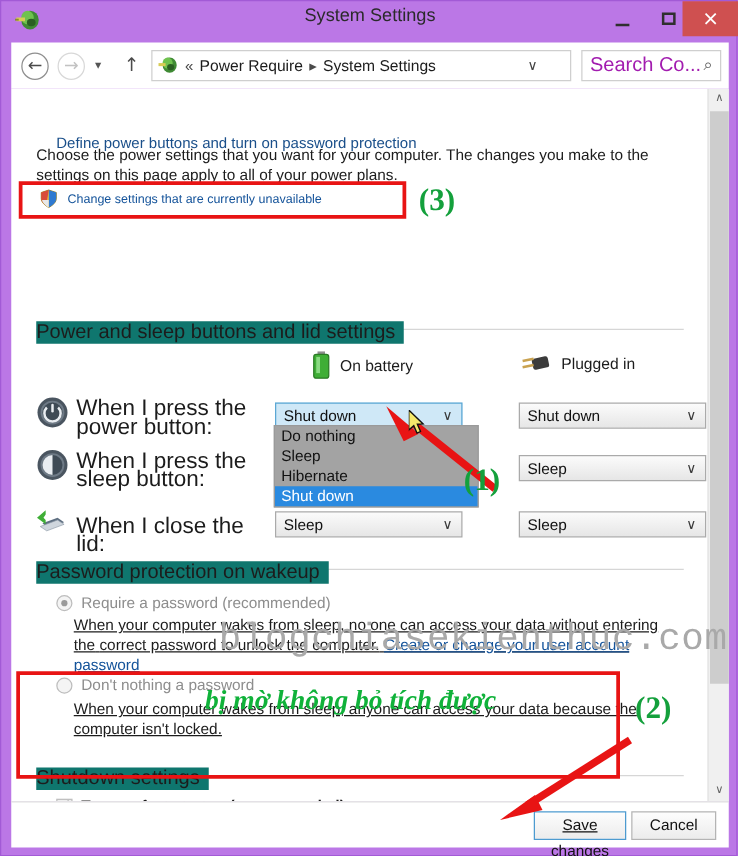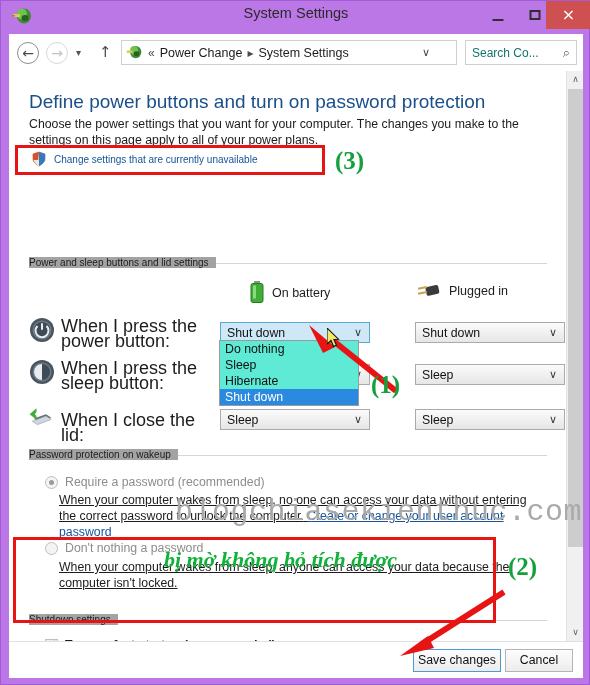--- a/index.html
+++ b/index.html
@@ -84,21 +84,21 @@
   #crumb-refresh {
     position: absolute; right: 6px; top: 4px;
     font-size: 14px; color: #333; font-family: "DejaVu Sans", sans-serif;
   }
   #searchbox {
     position: absolute; left: 456px; top: 6px;
     width: 112px; height: 25px;
     border: 1px solid #cfcfcf; background: #fff;
     display: flex; align-items: center;
   }
-  #search-ph { margin-left: 6px; font-size: 12px; color: #0f766e; }
+  #search-ph { margin-left: 6px; font-size: 16px; color: #a21caf; }
   #search-icon { position: absolute; right: 6px; top: 4px; font-size: 13px; color: #555; font-family: "DejaVu Sans", sans-serif; }
 
   
   #content {
     position: absolute; left: 8px; top: 70px;
     width: 574px; height: 570px;
     background: #ffffff;
     overflow: hidden;
   }
   #scrollbar {
@@ -112,40 +112,40 @@
   }
   #sb-up { top: 0; }
   #sb-down { bottom: 0; }
   #sb-thumb {
     position: absolute; left: 1px; top: 18px;
     width: 16px; height: 458px; background: #cdcdcd;
   }
 
   h1#page-title {
     position: absolute; left: 20px; top: 20px;
-    margin: 0; font-weight: normal;
-    font-size: 19px; color: #1a4f8a;
+    margin: 16px; font-weight: normal;
+    font-size: 12px; color: #1a4f8a;
   }
   #page-desc {
     position: absolute; left: 20px; top: 45px; width: 510px;
     font-size: 12.3px; color: #1c1c1c; line-height: 16px;
   }
   #shield-link-row {
     position: absolute; left: 22px; top: 80px;
     display: flex; align-items: center;
   }
   #shield-icon { width: 16px; height: 16px; margin-right: 7px; }
   #shield-link {
     font-size: 10px; color: #14539a; text-decoration: none;
   }
 
   .group-header {
     position: absolute; left: 20px;
-    font-size: 10px; color: #1c1c1c;
-    background: #a3a3a3; padding-right: 7px; z-index: 2;
+    font-size: 16px; color: #1c1c1c;
+    background: #0f766e; padding-right: 7px; z-index: 2;
   }
   .group-rule {
     position: absolute; left: 20px; right: 36px; height: 1px;
     background: #d6d6d6;
   }
 
   
   .col-head {
     position: absolute; display: flex; align-items: center;
     font-size: 12.5px; color: #1c1c1c;
@@ -164,21 +164,21 @@
   .combo .val { margin-left: 6px; }
   .combo .arr {
     position: absolute; right: 7px; top: 3px;
     font-size: 11px; color: #3a3a3a; font-family: "DejaVu Sans", sans-serif;
   }
   .combo.open {
     background: #cfe8f7; border: 1px solid #5ba7d4;
   }
   #dropdown-list {
     position: absolute; left: 210px; top: 269px;
-    width: 140px; background: #5eead4;
+    width: 164px; background: #a3a3a3;
     border: 1px solid #9a9a9a; z-index: 30;
   }
   #dropdown-list .opt {
     height: 16px; font-size: 12.3px; color: #111;
     padding-left: 5px; line-height: 16px;
   }
   #dropdown-list .opt.sel { background: #2a8ae0; color: #fff; }
 
   .radio-row { position: absolute; display: flex; align-items: flex-start; }
   .radio {
@@ -213,21 +213,21 @@
     width: 574px; height: 37px; background: #fff;
     border-top: 1px solid #e0e0e0;
   }
   .btn {
     position: absolute; top: 7px; height: 23px;
     background: linear-gradient(#fdfdfd,#ececec);
     border: 1px solid #b4b4b4;
     font-size: 12.3px; color: #111;
     text-align: center; line-height: 21px;
   }
-  #btn-save { right: 82px; width: 88px; border: 1px solid #4d9bd0; }
+  #btn-save { right: 82px; width: 74px; border: 1px solid #4d9bd0; text-decoration: underline; }
   #btn-cancel { right: 10px; width: 68px; }
 
   
   .redbox {
     position: absolute; border: 3px solid #e81414; z-index: 40;
   }
   .anno-num {
     position: absolute; color: #14a03c; font-size: 25px; font-weight: bold;
     font-family: "Liberation Serif", serif; z-index: 41;
   }
@@ -278,21 +278,21 @@
     <div id="nav-up">↑</div>
 
     <div id="crumbbox">
       <svg id="crumb-icon" viewBox="0 0 21 21">
         <ellipse cx="12" cy="10" rx="7" ry="7.5" fill="#3f8a34"></ellipse>
         <ellipse cx="10" cy="8" rx="5" ry="5.5" fill="#6fc24e"></ellipse>
         <rect x="1" y="8" width="7" height="3" fill="#d8cc55"></rect>
         <ellipse cx="13" cy="12" rx="3.5" ry="3" fill="#2a5f22"></ellipse>
       </svg>
       <span class="crumb-sep">«</span>
-      <span class="crumb-text">Power Change</span>
+      <span class="crumb-text">Power Require</span>
       <span class="crumb-sep">▸</span>
       <span class="crumb-text">System Settings</span>
       <span id="crumb-drop">∨</span>
     </div>
     <div id="crumb-refresh">↻</div>
 
     <div id="searchbox">
       <span id="search-ph">Search Co...</span>
       <span id="search-icon">⌕</span>
     </div>

